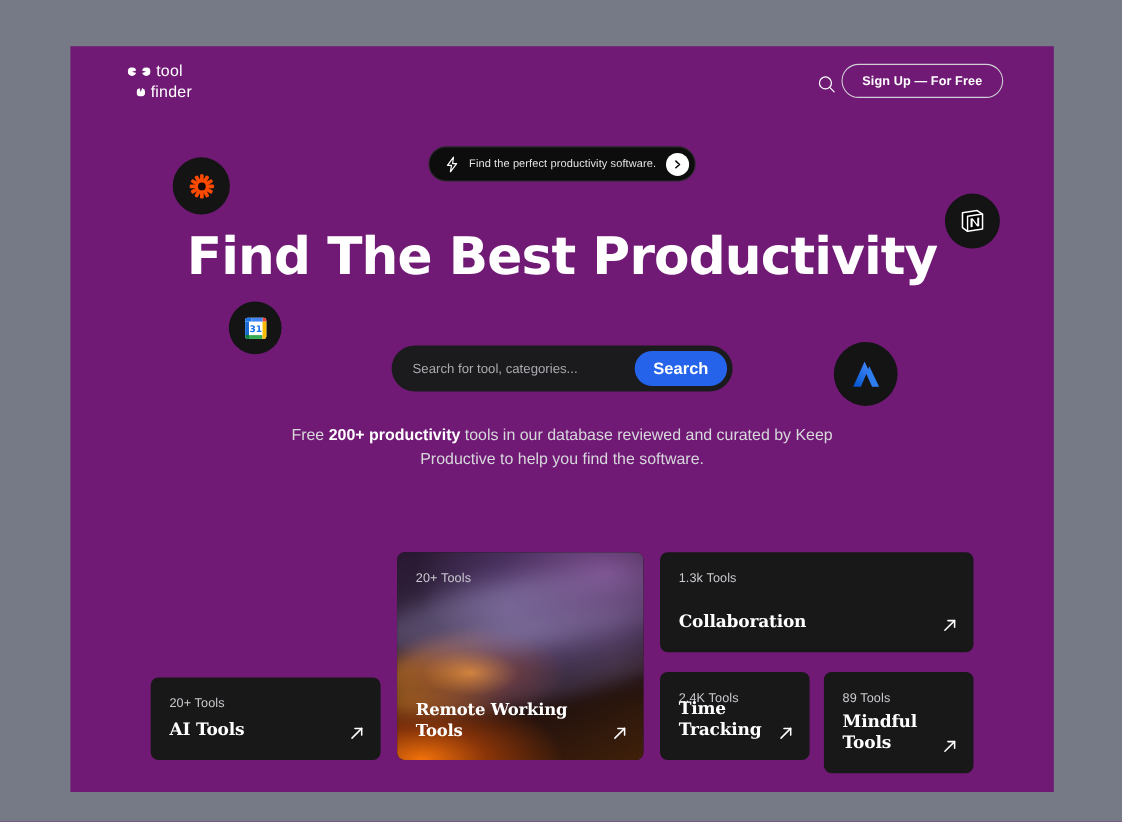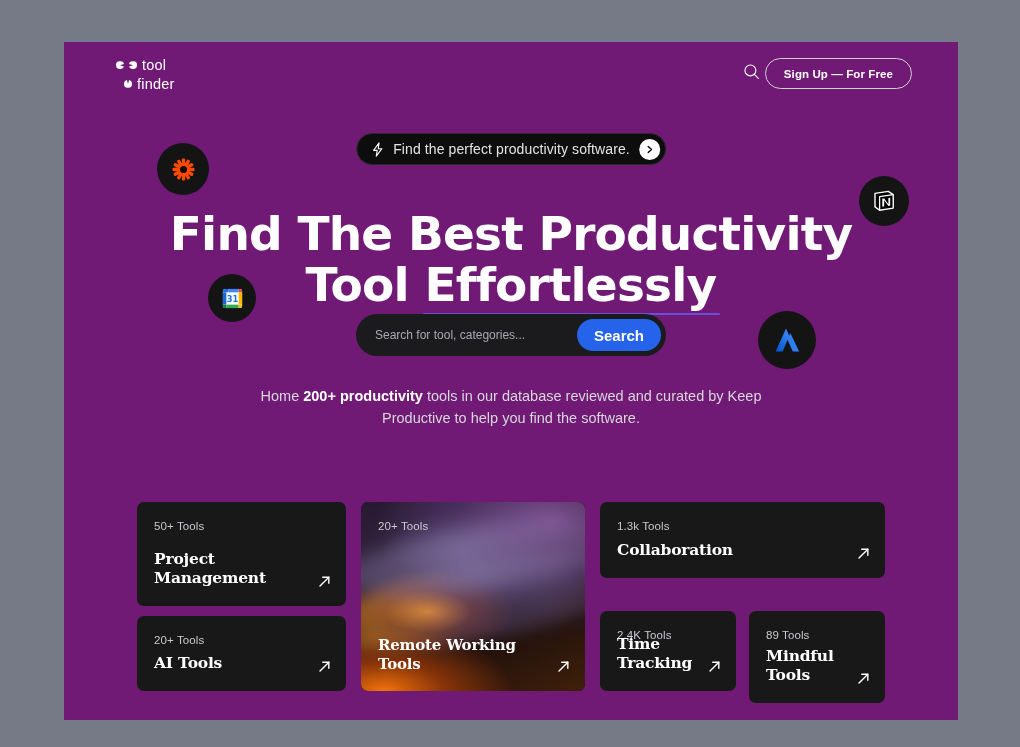--- a/index.html
+++ b/index.html
@@ -90,21 +90,21 @@
     width: 3px; height: 3px;
     border-radius: 50%;
     background: #ffffff;
   }
 
   .header-right {
     position: absolute;
     right: 46px;
     top: 16px;
     display: flex;
-    align-items: flex-start;
+    align-items: flex-end;
     gap: 0;
   }
   .icon-btn {
     width: 26px; height: 26px;
     display: flex; align-items: center; justify-content: center;
     cursor: pointer;
   }
   .signup-btn {
     height: 31px;
     padding: 0 18px;
@@ -138,21 +138,21 @@
     border-radius: 999px;
     display: flex;
     align-items: center;
     gap: 9px;
     padding: 0 5px 0 14px;
     cursor: pointer;
     white-space: nowrap;
   }
   .badge-text {
     color: #e4e4e7;
-    font-size: 14px;
+    font-size: 10px;
     letter-spacing: 0.1px;
   }
   .badge-arrow {
     width: 21px; height: 21px;
     border-radius: 50%;
     background: #ffffff;
     display: flex;
     align-items: center;
     justify-content: center;
     flex: none;
@@ -298,21 +298,21 @@
   .card-arrow {
     position: absolute;
     right: 14px;
     bottom: 17px;
     z-index: 2;
   }
 
   .card-pm      { left: 0;    top: 43px;  width: 209px; height: 104px; }
   .card-ai      { left: 0;    top: 157px; width: 209px; height: 75px; }
   .card-remote  { left: 224px; top: 43px;  width: 224px; height: 189px; }
-  .card-collab  { left: 463px; top: 43px;  width: 285px; height: 76px; }
+  .card-collab  { left: 463px; top: 43px;  width: 285px; height: 91px; }
   .card-time    { left: 463px; top: 152px; width: 136px; height: 80px; }
   .card-mind    { left: 612px; top: 152px; width: 136px; height: 92px; }
 
   .card-remote { background: #1a1012; }
   .card-remote .gradient-art {
     position: absolute;
     inset: 0;
     background:
       radial-gradient(120% 70% at 10% 100%, rgba(255,120,10,0.95) 0%, rgba(220,80,5,0.55) 22%, rgba(60,20,10,0.1) 48%, rgba(0,0,0,0) 62%),
       radial-gradient(70% 40% at 30% 58%, rgba(255,150,30,0.9) 0%, rgba(190,70,10,0.35) 28%, rgba(0,0,0,0) 55%),
@@ -436,50 +436,34 @@
       <span class="badge-text">Find the perfect productivity software.</span>
       <span class="badge-arrow">
         <svg width="9" height="9" viewBox="0 0 10 10">
           <polyline points="3.3,1.6 7,5 3.3,8.4" fill="none" stroke="#000000" stroke-width="1.5" stroke-linecap="round" stroke-linejoin="round"></polyline>
         </svg>
       </span>
     </div>
 
     <h1 class="hero-title">
       <span>Find The Best Productivity</span>
-      <span class="line2">
-        <span>Tool </span><span class="hl"><span>Effortlessly</span><span class="u1"></span><span class="u2"></span></span>
-      </span>
     </h1>
 
     <div class="search-wrap">
       <input class="search-input" type="text" placeholder="Search for tool, categories..." style="">
       <button class="search-btn">Search</button>
     </div>
 
     <p class="hero-sub">
-      <span>Home </span><b>200+ productivity</b><span> tools in our database reviewed and curated by Keep Productive to help you find the software.</span>
+      <span>Free </span><b>200+ productivity</b><span> tools in our database reviewed and curated by Keep Productive to help you find the software.</span>
     </p>
   </section>
 
   <section class="cards">
 
-    <div class="card card-pm">
-      <span class="card-count">50+ Tools</span>
-      <span class="card-title">
-        <span>Project</span><br>
-        <span>Management</span>
-      </span>
-      <span class="card-arrow">
-        <svg class="arrow-ico" width="15" height="15" viewBox="0 0 16 16">
-          <line x1="3.2" y1="12.8" x2="12.6" y2="3.4" stroke="#ffffff" stroke-width="1.5" stroke-linecap="round"></line>
-          <polyline points="6.1,3.4 12.6,3.4 12.6,9.9" fill="none" stroke="#ffffff" stroke-width="1.5" stroke-linecap="round" stroke-linejoin="round"></polyline>
-        </svg>
-      </span>
-    </div>
 
     <div class="card card-ai">
       <span class="card-count">20+ Tools</span>
       <span class="card-title">AI Tools</span>
       <span class="card-arrow">
         <svg class="arrow-ico" width="15" height="15" viewBox="0 0 16 16">
           <line x1="3.2" y1="12.8" x2="12.6" y2="3.4" stroke="#ffffff" stroke-width="1.5" stroke-linecap="round"></line>
           <polyline points="6.1,3.4 12.6,3.4 12.6,9.9" fill="none" stroke="#ffffff" stroke-width="1.5" stroke-linecap="round" stroke-linejoin="round"></polyline>
         </svg>
       </span>

